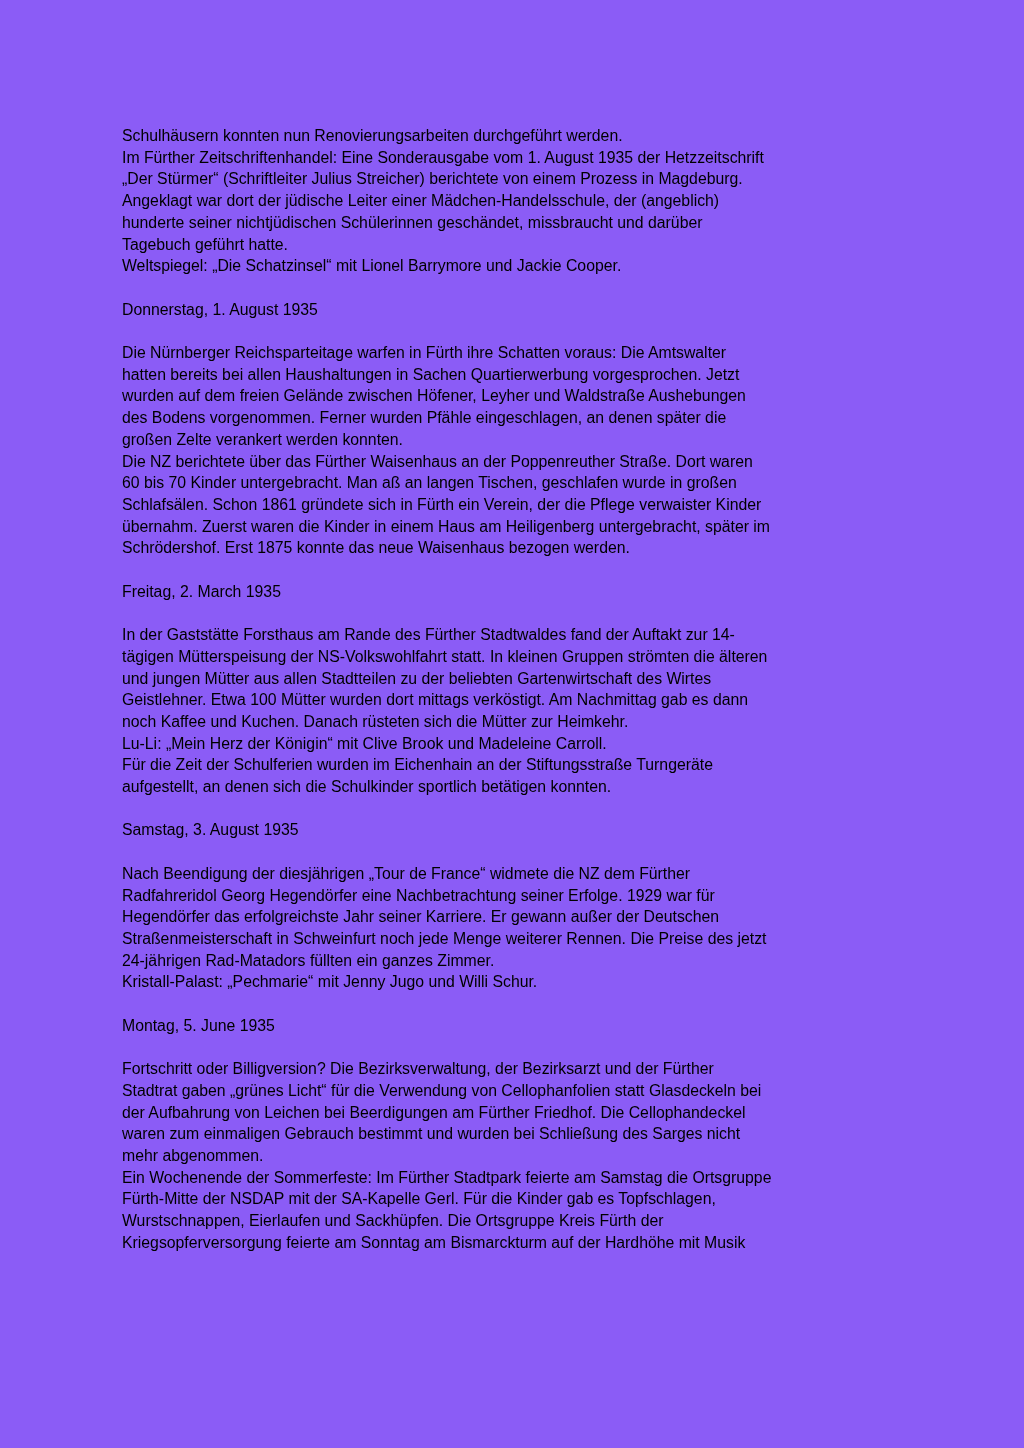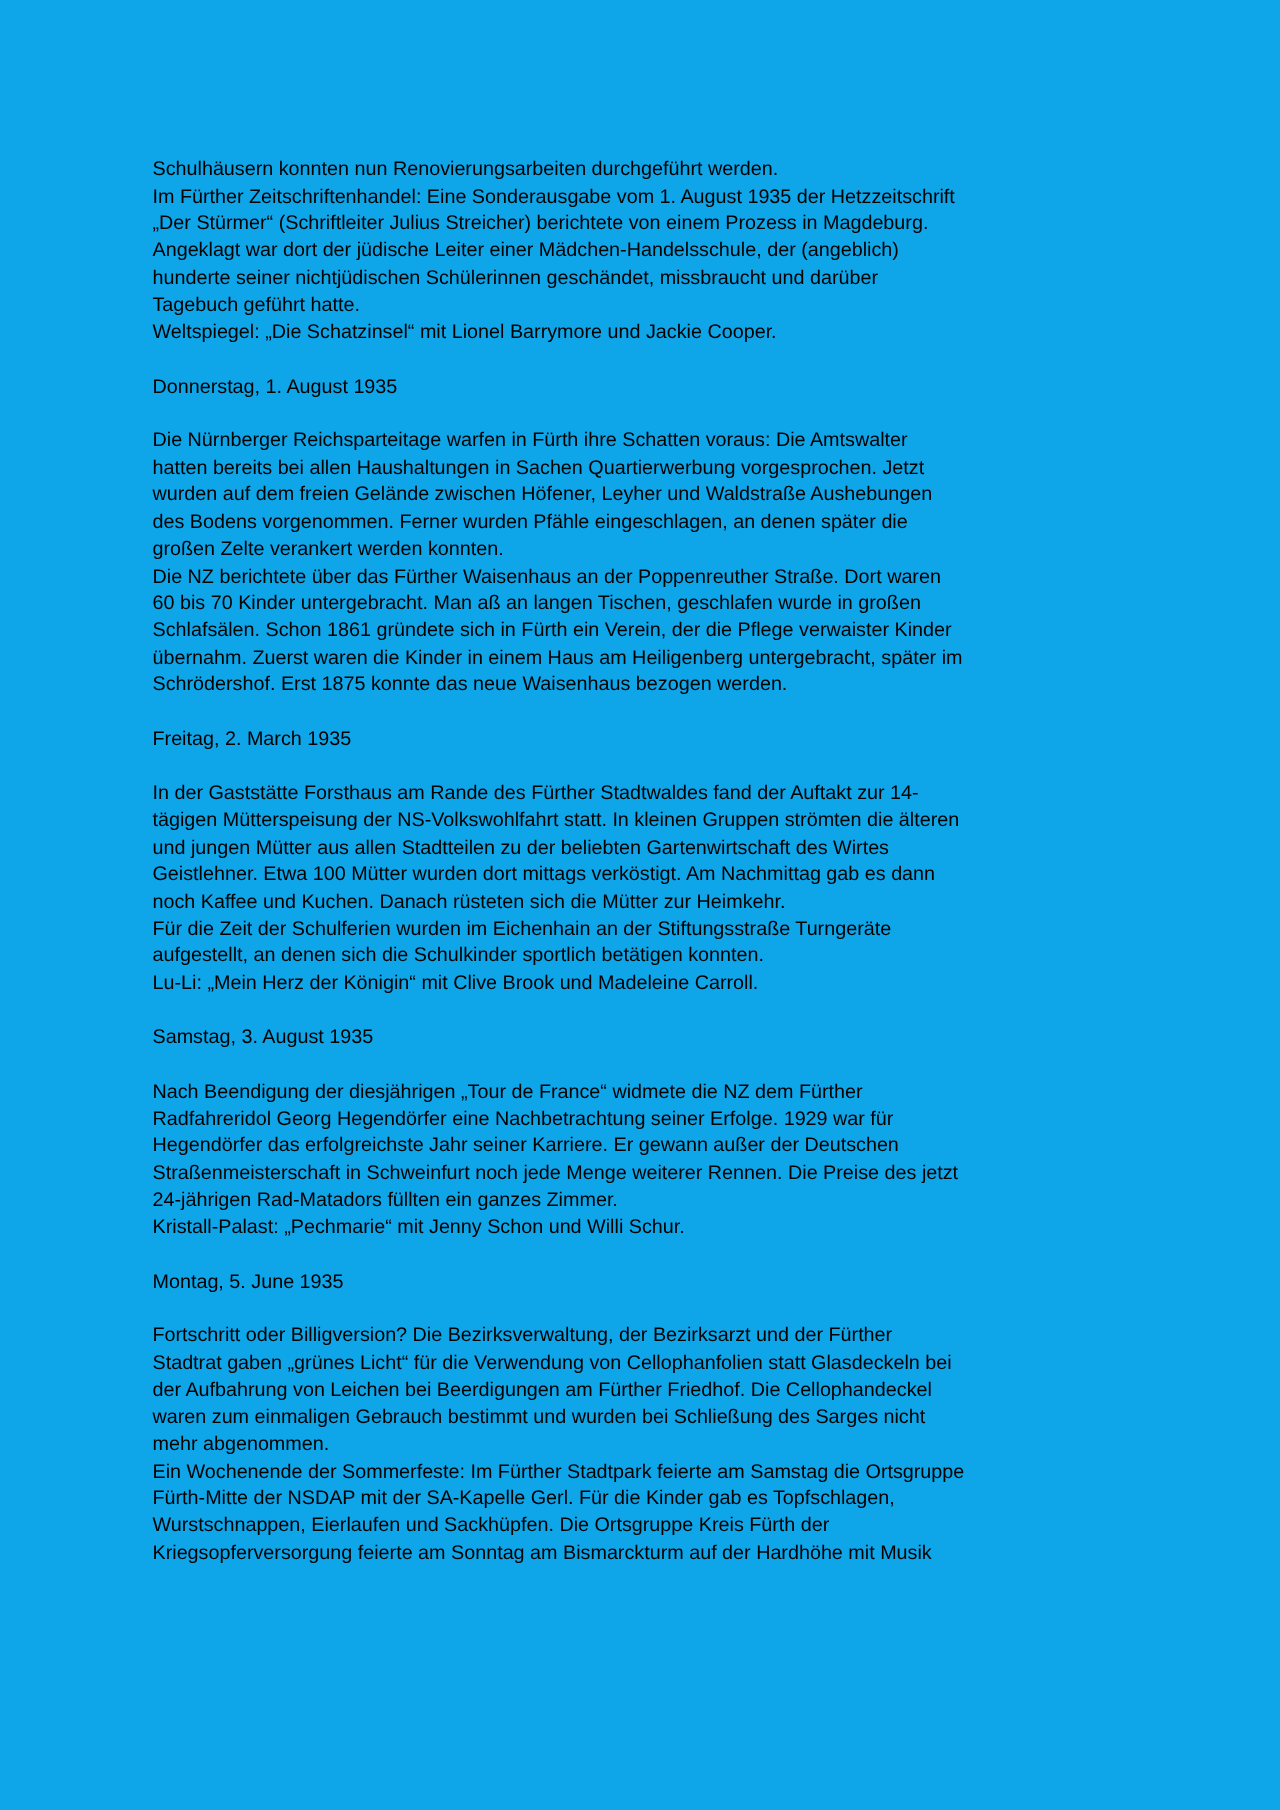--- a/index.html
+++ b/index.html
@@ -3,21 +3,21 @@
 <meta charset="utf-8">
 <style>
   html, body {
     margin: 0;
     padding: 0;
   }
   .page {
     position: relative;
     width: 1024px;
     height: 1448px;
-    background: #0ea5e9;
+    background: #8b5cf6;
     overflow: hidden;
   }
   .content {
     position: absolute;
     left: 122px;
     top: 125px;
     width: 810px;
     font-family: "Liberation Sans", "DejaVu Sans", sans-serif;
     font-size: 15.8px;
     line-height: 21.7px;
@@ -66,33 +66,33 @@
 Schrödershof. Erst 1875 konnte das neue Waisenhaus bezogen werden.</p>
     </section>
 
     <section>
       <div class="heading">Freitag, 2. March 1935</div>
       <p class="para">In der Gaststätte Forsthaus am Rande des Fürther Stadtwaldes fand der Auftakt zur 14-
 tägigen Mütterspeisung der NS-Volkswohlfahrt statt. In kleinen Gruppen strömten die älteren
 und jungen Mütter aus allen Stadtteilen zu der beliebten Gartenwirtschaft des Wirtes
 Geistlehner. Etwa 100 Mütter wurden dort mittags verköstigt. Am Nachmittag gab es dann
 noch Kaffee und Kuchen. Danach rüsteten sich die Mütter zur Heimkehr.</p>
+      <p class="para">Lu-Li: „Mein Herz der Königin“ mit Clive Brook und Madeleine Carroll.</p>
       <p class="para">Für die Zeit der Schulferien wurden im Eichenhain an der Stiftungsstraße Turngeräte
 aufgestellt, an denen sich die Schulkinder sportlich betätigen konnten.</p>
-      <p class="para">Lu-Li: „Mein Herz der Königin“ mit Clive Brook und Madeleine Carroll.</p>
     </section>
 
     <section>
       <div class="heading">Samstag, 3. August 1935</div>
       <p class="para">Nach Beendigung der diesjährigen „Tour de France“ widmete die NZ dem Fürther
 Radfahreridol Georg Hegendörfer eine Nachbetrachtung seiner Erfolge. 1929 war für
 Hegendörfer das erfolgreichste Jahr seiner Karriere. Er gewann außer der Deutschen
 Straßenmeisterschaft in Schweinfurt noch jede Menge weiterer Rennen. Die Preise des jetzt
 24-jährigen Rad-Matadors füllten ein ganzes Zimmer.</p>
-      <p class="para">Kristall-Palast: „Pechmarie“ mit Jenny Schon und Willi Schur.</p>
+      <p class="para">Kristall-Palast: „Pechmarie“ mit Jenny Jugo und Willi Schur.</p>
     </section>
 
     <section>
       <div class="heading">Montag, 5. June 1935</div>
       <p class="para">Fortschritt oder Billigversion? Die Bezirksverwaltung, der Bezirksarzt und der Fürther
 Stadtrat gaben „grünes Licht“ für die Verwendung von Cellophanfolien statt Glasdeckeln bei
 der Aufbahrung von Leichen bei Beerdigungen am Fürther Friedhof. Die Cellophandeckel
 waren zum einmaligen Gebrauch bestimmt und wurden bei Schließung des Sarges nicht
 mehr abgenommen.</p>
       <p class="para">Ein Wochenende der Sommerfeste: Im Fürther Stadtpark feierte am Samstag die Ortsgruppe

